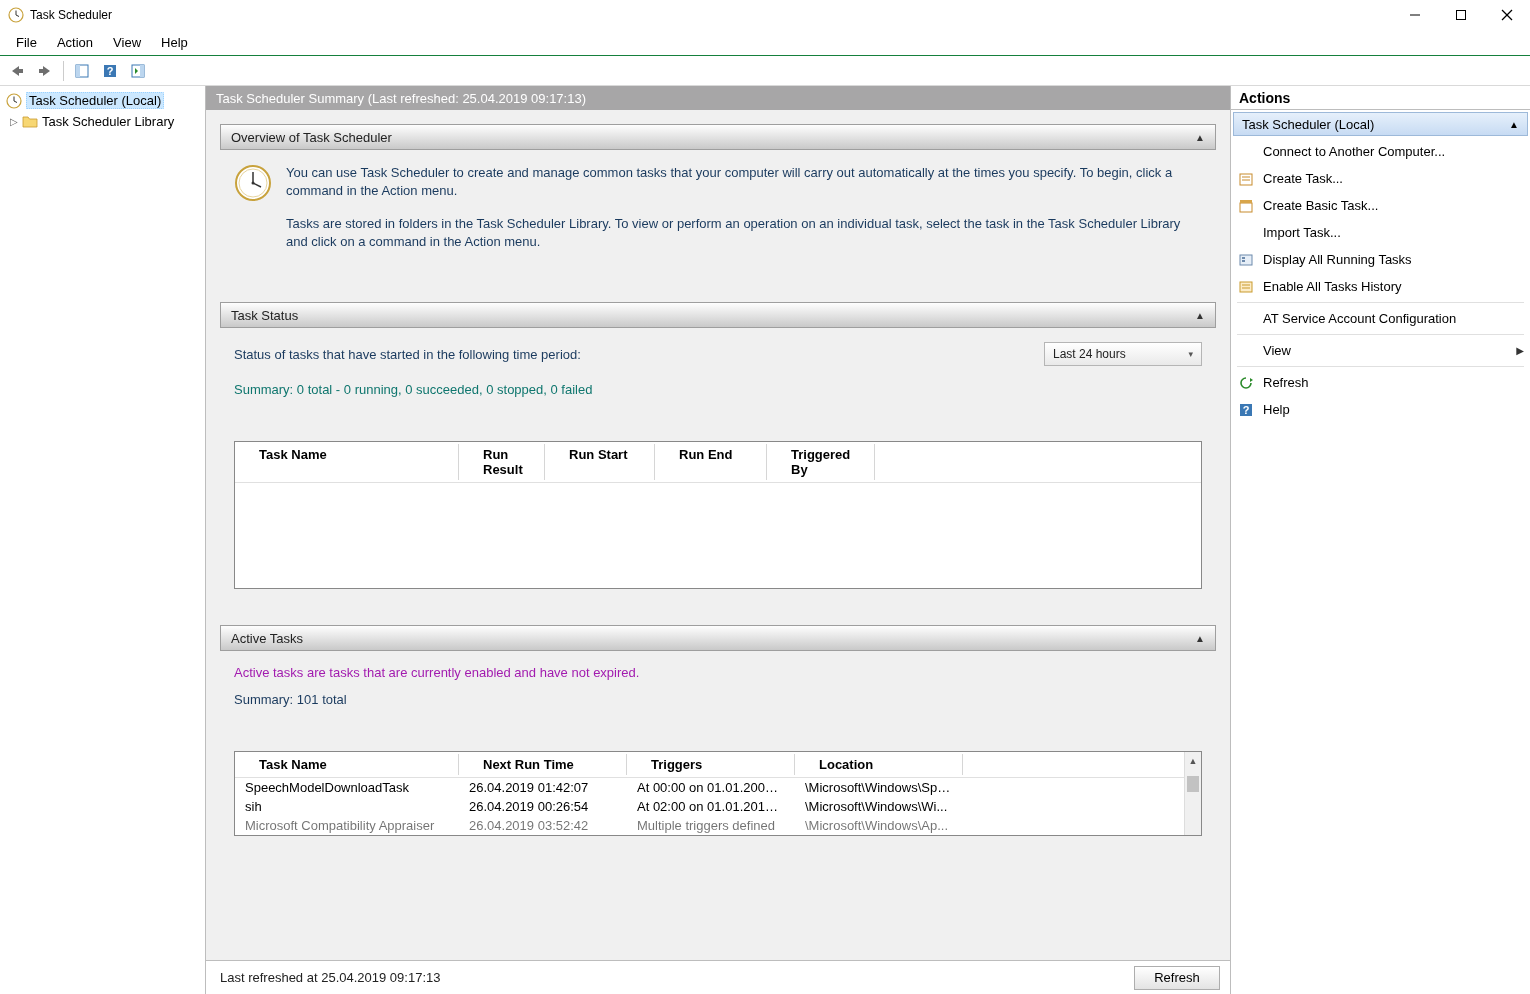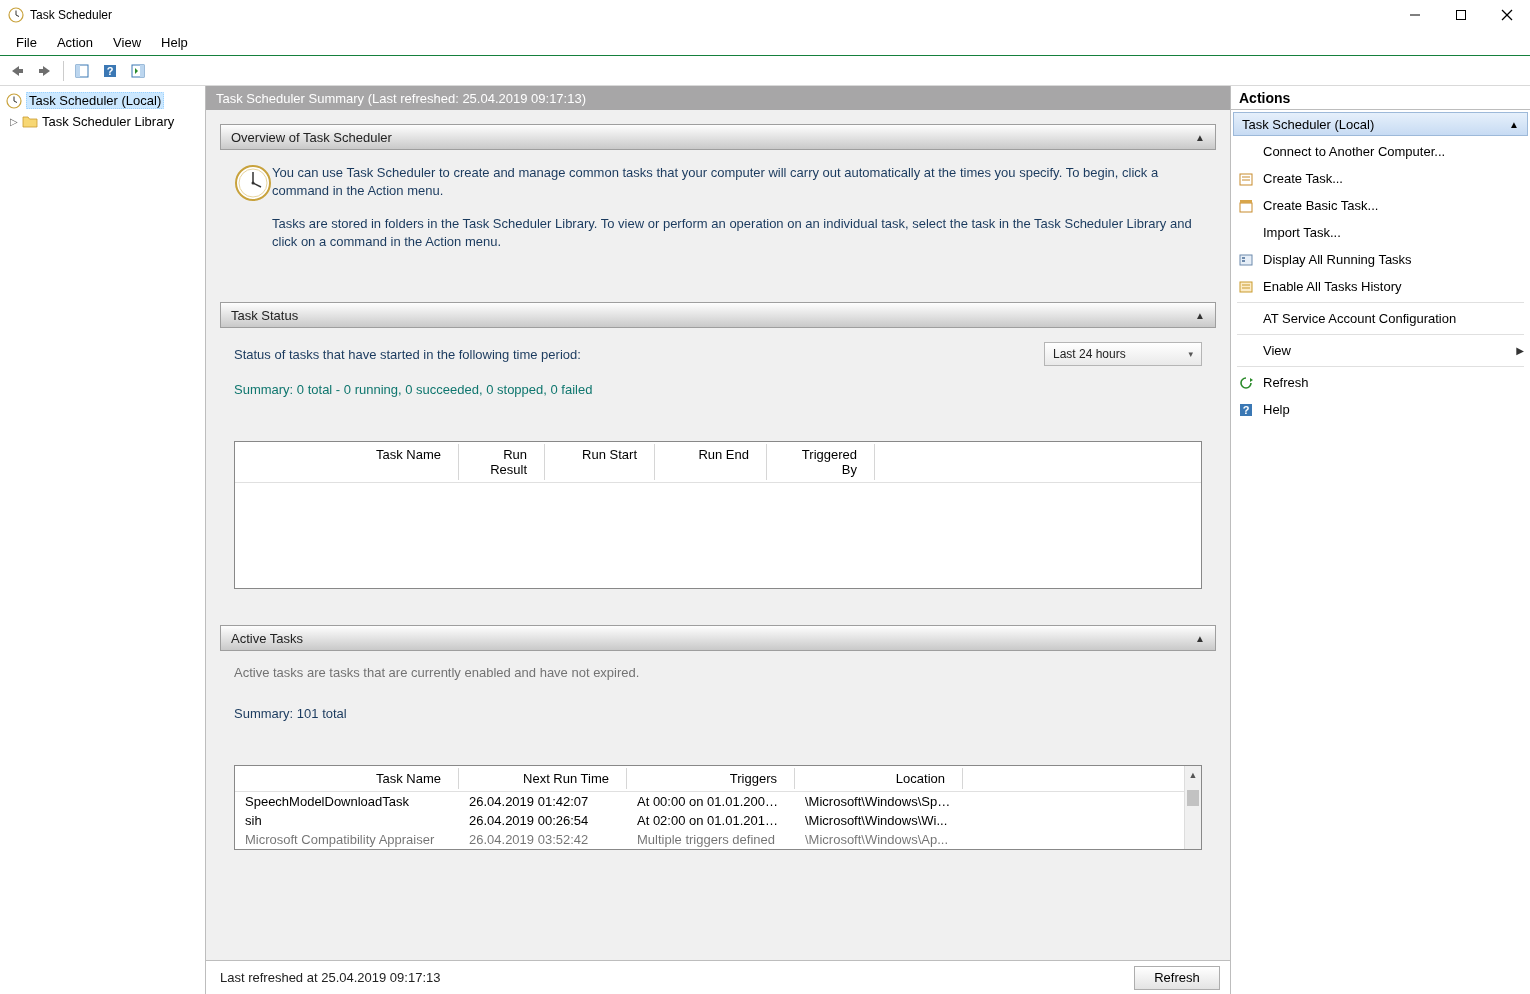--- a/index.html
+++ b/index.html
@@ -39,34 +39,34 @@
   .summary-bar { height: 24px; background: #a7a6a7; color: #fff; display: flex; align-items: center; padding: 0 10px; font-size: 13px; }
   .content-scroll { flex: 1; overflow-y: scroll; background: #f0f0f0; position: relative; }
   .inner-margin { padding: 14px 14px 0 14px; }
   
   .section { margin-bottom: 20px; }
   .section-header { height: 26px; background: linear-gradient(to bottom, #fefefe, #c9c9c9); border: 1px solid #9e9e9e; display: flex; align-items: center; justify-content: space-between; padding: 0 10px; cursor: default; }
   .section-header .sh-title { font-size: 13px; color: #222; }
   .section-header .sh-caret { font-size: 10px; color: #333; }
   .section-body { padding: 14px 14px 16px 14px; }
   
-  .overview-body { display: flex; }
+  .overview-body { display: flex; gap: 14px; }
   .clock-icon { width: 38px; height: 38px; flex-shrink: 0; }
   .overview-text p { margin-bottom: 16px; color: #1a3a5e; line-height: 1.35; }
   
   .status-body .row1 { display: flex; justify-content: space-between; align-items: center; margin-bottom: 16px; }
   .status-body .row1 .label { color: #1a3a5e; }
   .status-body .dropdown { width: 158px; height: 24px; border: 1px solid #b5b5b5; background: linear-gradient(to bottom, #fff, #e9e9e9); display: flex; align-items: center; justify-content: space-between; padding: 0 8px; font-size: 12px; color: #222; }
   .status-body .summary-line { color: #0f766e; margin-bottom: 44px; }
   .status-table { border: 1px solid #888; background: #fff; height: 148px; }
   .status-table .th-row { display: flex; border-bottom: 1px solid #e0e0e0; }
-  .status-table .th, .active-table .th { padding: 5px 18px; text-align: right; font-weight: 400; position: relative; }
+  .status-table .th, .active-table .th { padding: 5px 24px; text-align: left; font-weight: 700; position: relative; }
   .col-sep { position: absolute; right: 0; top: 2px; bottom: 2px; width: 1px; background: #d6d6d6; }
   
-  .active-body .intro { color: #737373; margin-bottom: 26px; }
+  .active-body .intro { color: #a21caf; margin-bottom: 12px; }
   .active-body .summary { color: #1a3a5e; margin-bottom: 44px; }
   .active-table-wrap { border: 1px solid #888; background: #fff; display: flex; }
   .active-table { flex: 1; }
   .active-table .th-row { display: flex; border-bottom: 1px solid #e0e0e0; }
   .active-table .tr { display: flex; }
   .active-table .td { padding: 2px 10px; white-space: nowrap; overflow: hidden; text-overflow: ellipsis; }
   .active-scroll { width: 17px; background: #f0f0f0; border-left: 1px solid #ddd; position: relative; }
   .active-scroll .thumb { position: absolute; top: 24px; left: 2px; right: 2px; height: 16px; background: #c2c2c2; }
   .active-scroll .arrow { height: 17px; display:flex; align-items:center; justify-content:center; font-size:9px; color:#555; }
   

